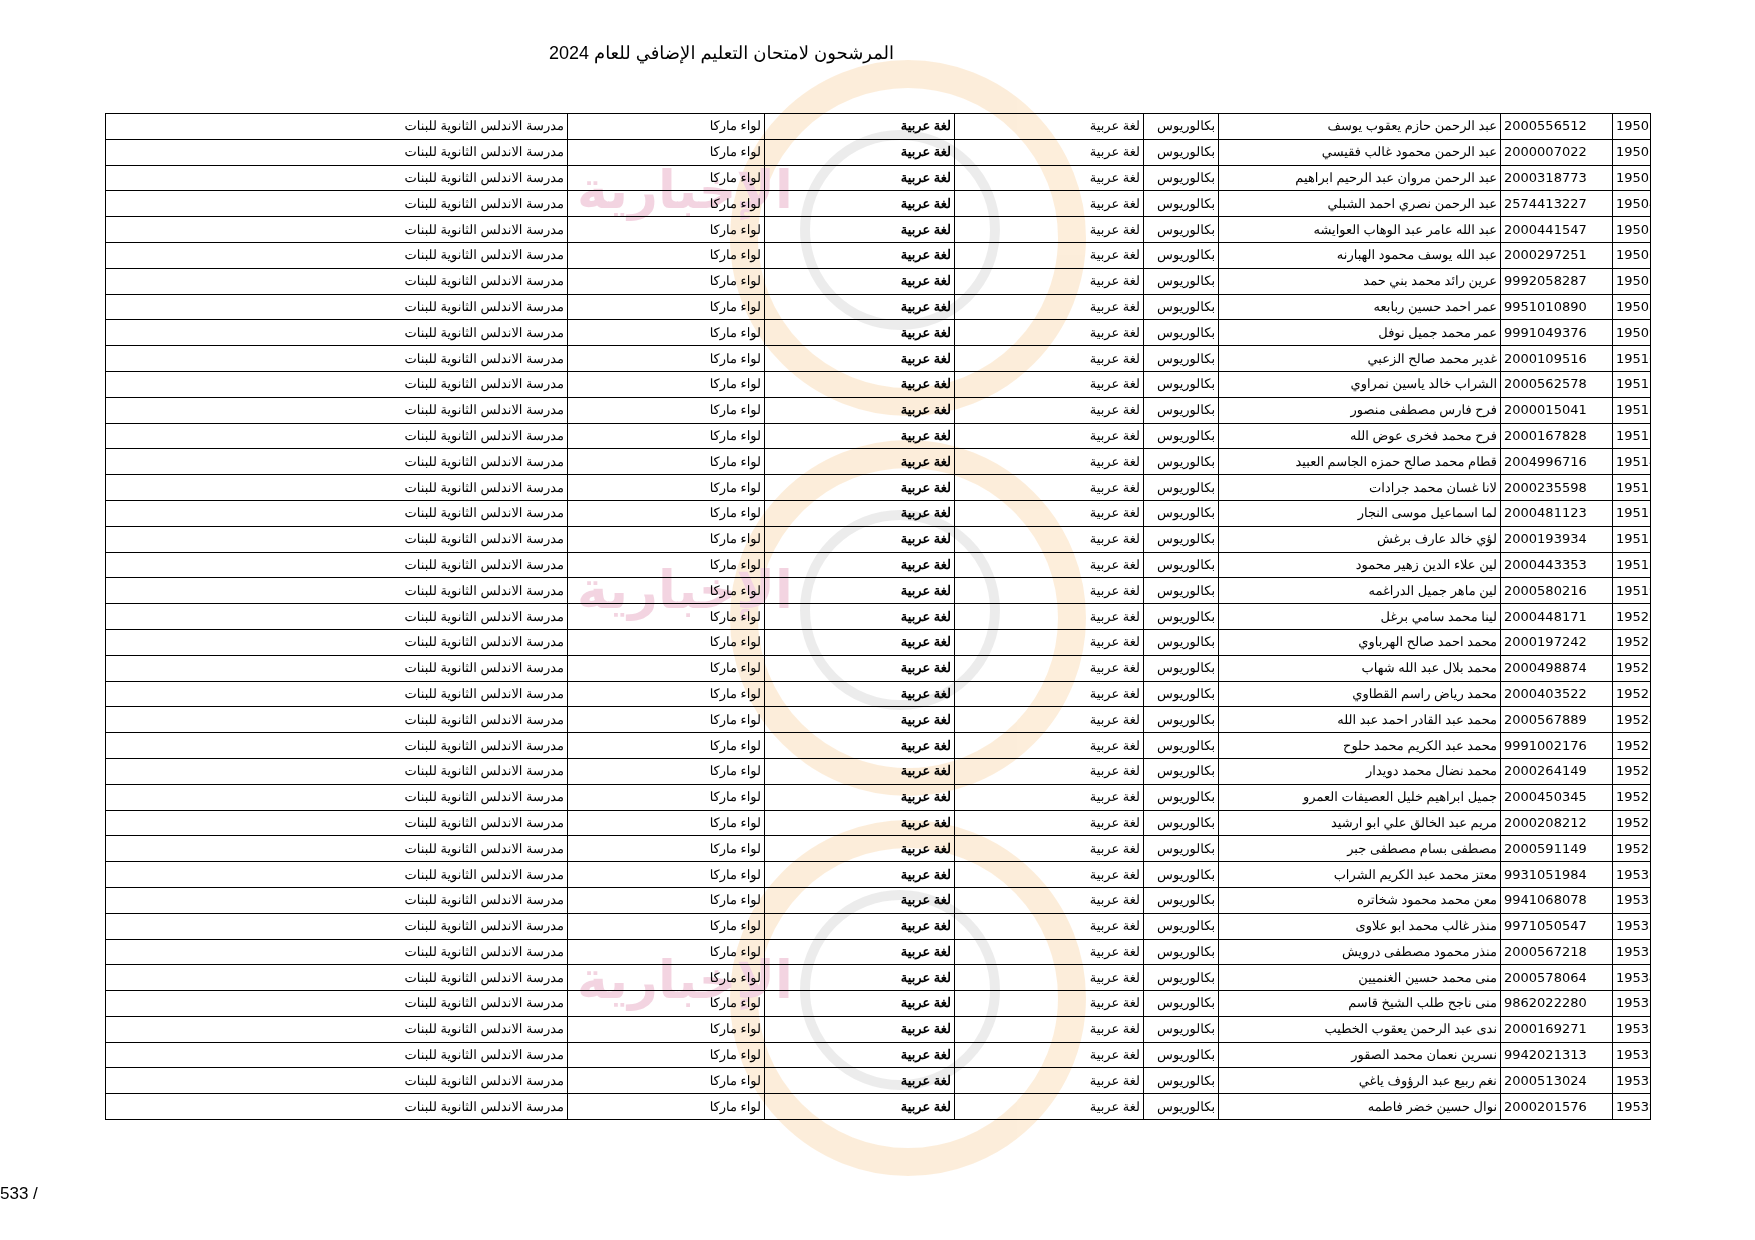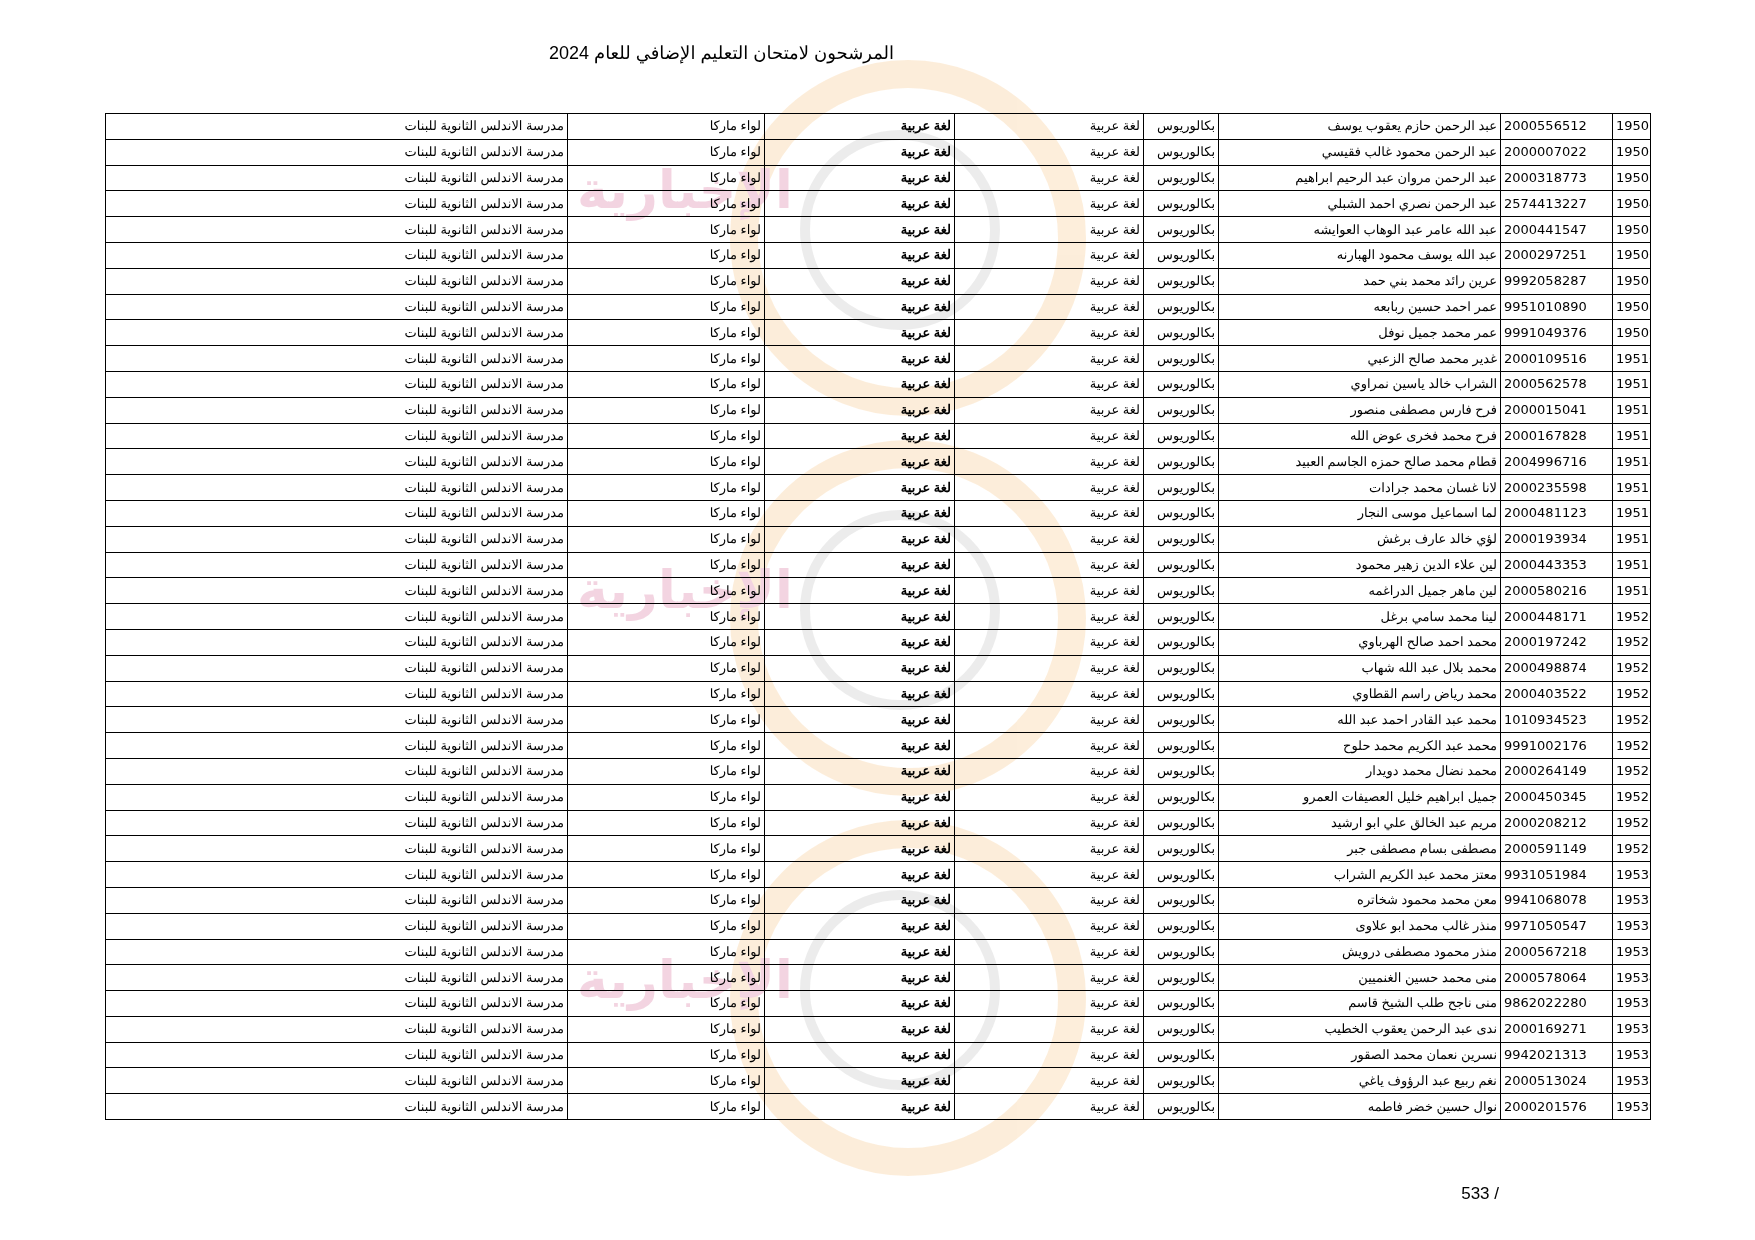--- a/index.html
+++ b/index.html
@@ -9,21 +9,21 @@
   .wm-circle { position: absolute; border-radius: 50%; border: 28px solid #f2a13a; width: 300px; height: 300px; left: 730px; }
   .wm-inner { position: absolute; border-radius: 50%; border: 10px solid #9a9a9a; width: 180px; height: 180px; left: 800px; }
   .wm-text { position: absolute; font-family: "DejaVu Sans", sans-serif; font-weight: bold; color: #be185d; font-size: 52px; direction: rtl; left: 577px; }
   table.grid { position: absolute; left: 105px; top: 113px; width: 1545px; border-collapse: collapse; direction: rtl; table-layout: fixed; }
   table.grid td { border: 1px solid #000; height: 24.8px; padding: 0 3px; font-size: 13px; white-space: nowrap; overflow: hidden; line-height: 24px; }
   td.c-seq, td.c-id { font-family: "DejaVu Sans", sans-serif; font-size: 14.5px; text-align: left; direction: ltr; }
   td.c-seq { text-align: left; }
   td.c-name { text-align: right; font-family: "Liberation Sans", sans-serif; font-size: 14px; margin-left: 20px; }
   td.c-branch, td.c-sub1, td.c-dir, td.c-school { text-align: right; font-family: "Liberation Sans", sans-serif; font-size: 14px; }
   td.c-sub2 { text-align: right; font-family: "Liberation Sans", sans-serif; font-size: 14px; font-weight: bold; }
-  .page-num { position: absolute; top: 1184px; left: 0; width: 1499px; text-align: right; font-family: "Liberation Sans", sans-serif; font-size: 17px; direction: ltr; }
+  .page-num { position: absolute; top: 1184px; left: 0; width: 1499px; text-align: left; font-family: "Liberation Sans", sans-serif; font-size: 17px; direction: ltr; }
 </style>
 </head>
 <body>
 
 <div class="watermark" style="left:0;top:0;width:1755px;height:1240px;">
   <div class="wm-circle" style="top:60px;"></div>
   <div class="wm-inner" style="top:130px;"></div>
   <div class="wm-text" style="top:160px;">الإخبارية</div>
   <div class="wm-circle" style="top:440px;"></div>
   <div class="wm-inner" style="top:510px;"></div>
@@ -272,21 +272,21 @@
         <td class="c-id">2000403522</td>
         <td class="c-name">محمد رياض راسم القطاوي</td>
         <td class="c-branch">بكالوريوس</td>
         <td class="c-sub1">لغة عربية</td>
         <td class="c-sub2">لغة عربية</td>
         <td class="c-dir">لواء ماركا</td>
         <td class="c-school">مدرسة الاندلس الثانوية للبنات</td>
       </tr>
       <tr>
         <td class="c-seq">19524</td>
-        <td class="c-id">1010934523</td>
+        <td class="c-id">2000567889</td>
         <td class="c-name">محمد عبد القادر احمد عبد الله</td>
         <td class="c-branch">بكالوريوس</td>
         <td class="c-sub1">لغة عربية</td>
         <td class="c-sub2">لغة عربية</td>
         <td class="c-dir">لواء ماركا</td>
         <td class="c-school">مدرسة الاندلس الثانوية للبنات</td>
       </tr>
       <tr>
         <td class="c-seq">19525</td>
         <td class="c-id">9991002176</td>

